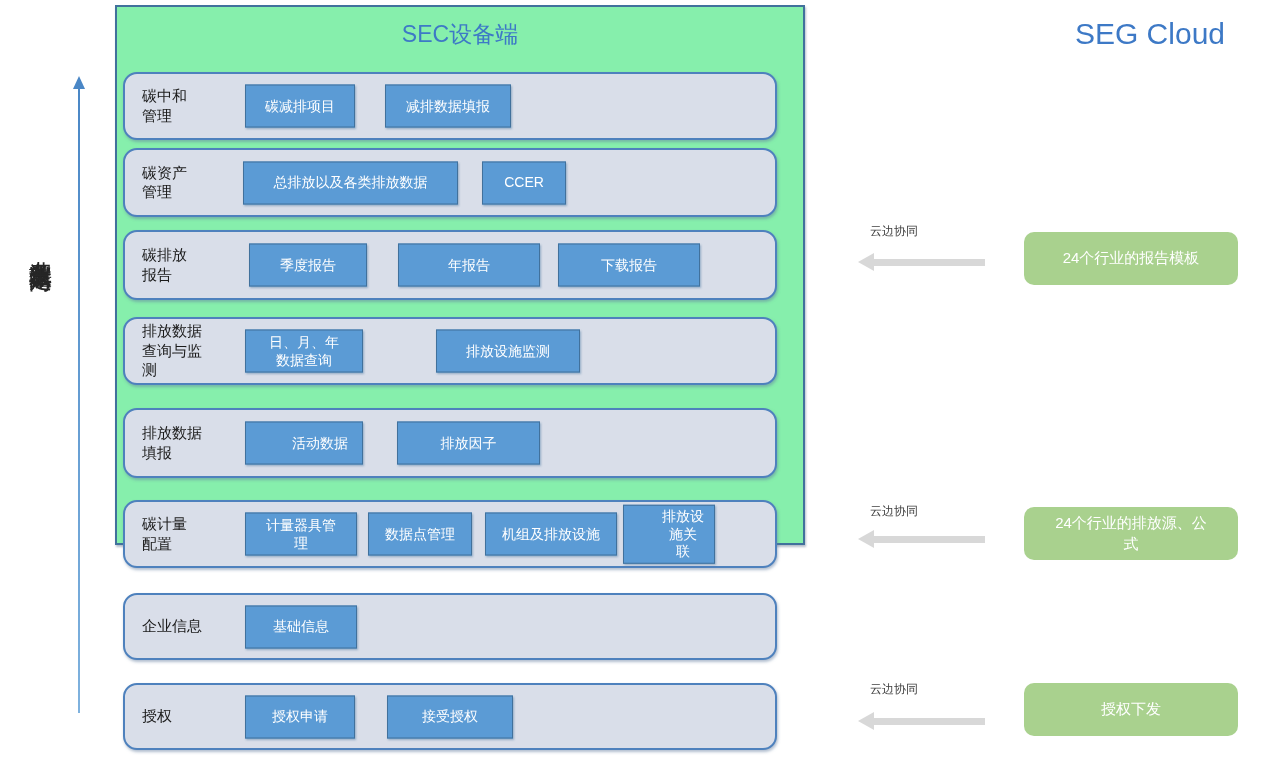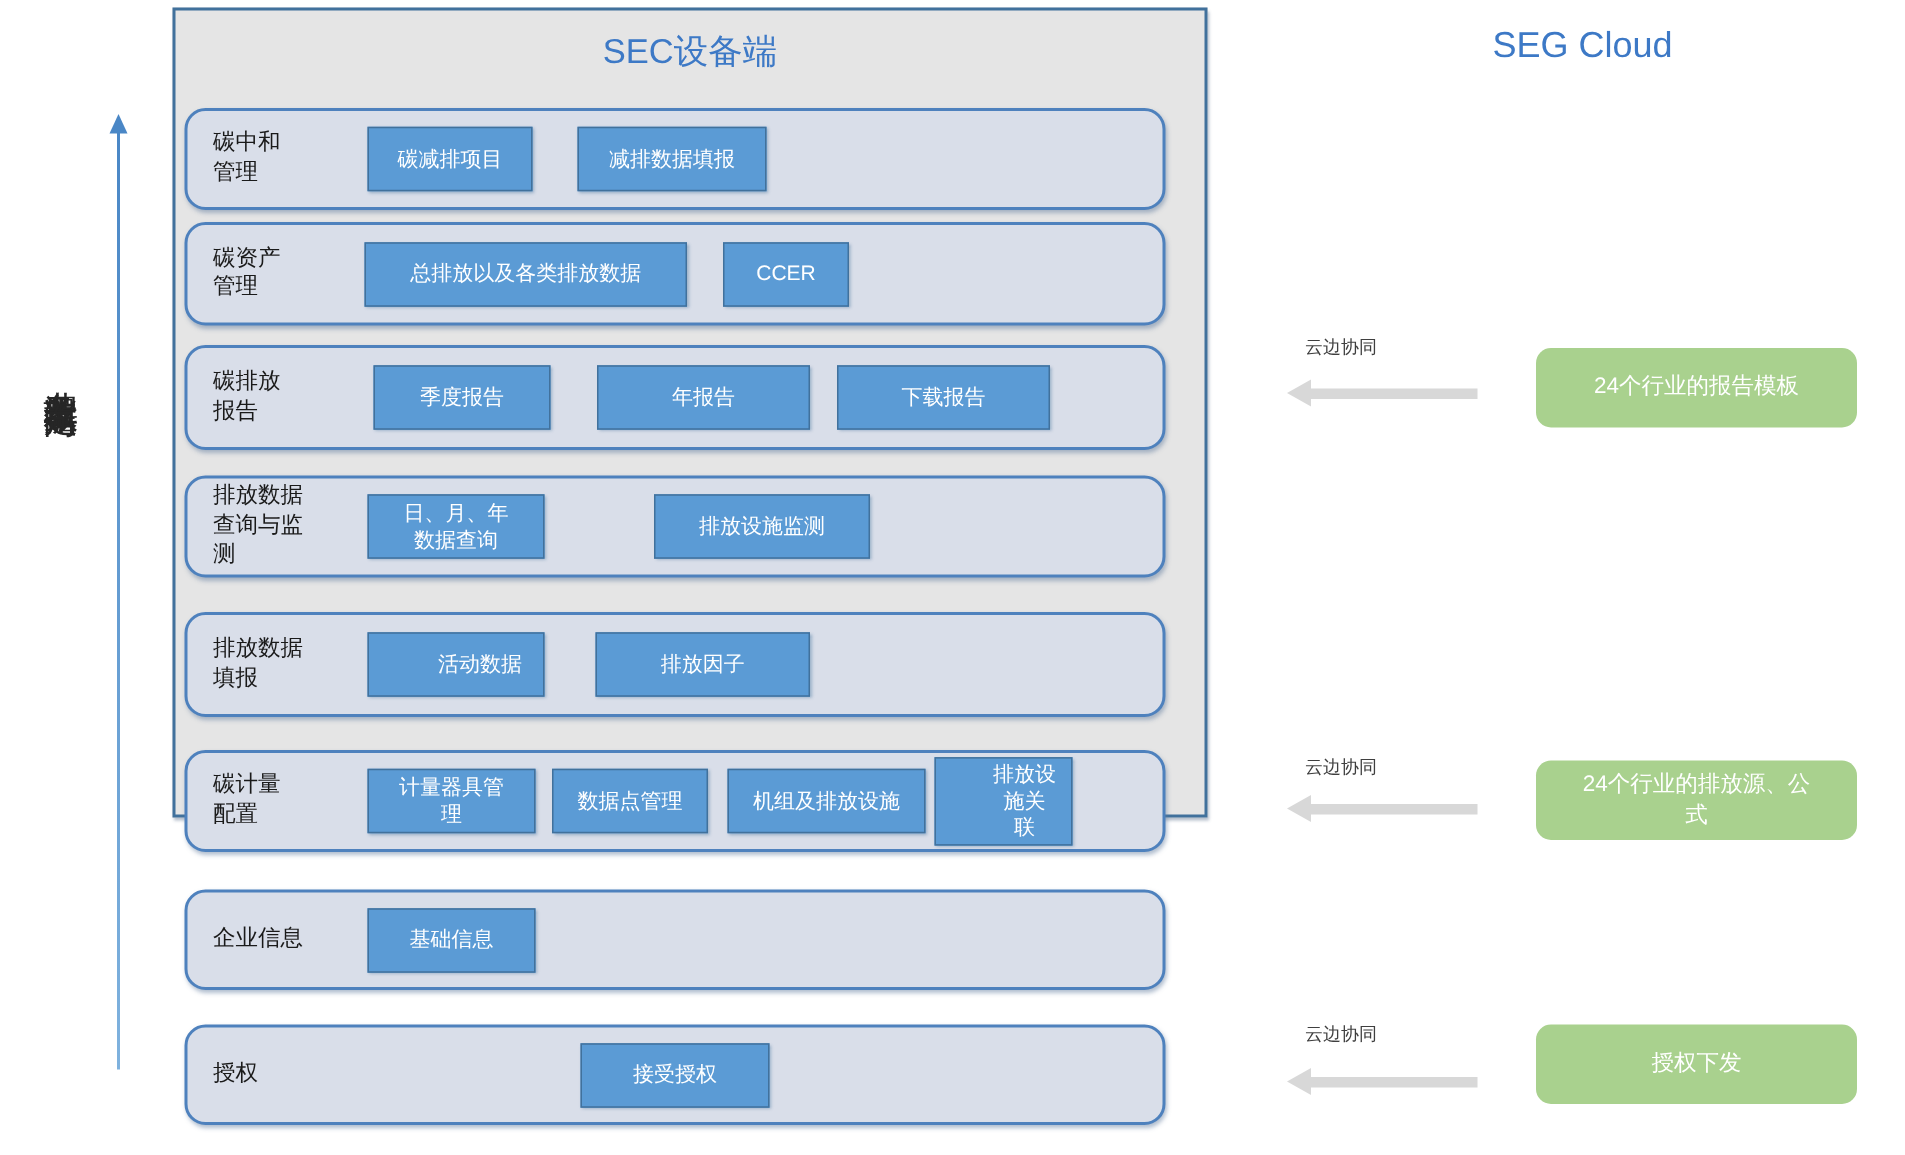--- a/index.html
+++ b/index.html
@@ -12,39 +12,39 @@
              writing-mode:vertical-rl; text-orientation:upright;
              font-size:23px; line-height:34px; color:#262626; letter-spacing:1px; }
   .flow-arrow { position:absolute; left:78px; top:88px; height:625px; width:2px;
                 background:linear-gradient(#4a87c6,#7fb2de); }
   .flow-arrow::before { content:''; position:absolute; top:-12px; left:-5px;
                 width:0; height:0; border-left:6px solid transparent;
                 border-right:6px solid transparent; border-bottom:13px solid #4a87c6; }
 
   
   .panel { position:absolute; left:115px; top:5px; width:690px; height:540px;
-           background:#e5e5e5; border:2px solid #41719C;
+           background:#86efac; border:2px solid #41719C;
            box-shadow:1px 2px 2px rgba(90,110,140,.45); }
   .panel-title { position:absolute; left:0; right:0; top:12px; text-align:center;
                  font-size:23px; color:#3D79C6; }
   .row { position:absolute; left:6px; width:654px; background:#D9DEE9;
          border:2px solid #4E81BD; border-radius:14px;
          box-shadow:1px 2px 3px rgba(100,125,160,.5); }
   .row-label { position:absolute; left:17px; top:50%; transform:translateY(-50%);
                font-size:15px; line-height:1.3; color:#1a1a1a; white-space:pre-line;font-family:Liberation Serif, serif; }
   .mod-btn { position:absolute; top:50%; transform:translateY(-50%);
              min-height:43px; display:flex; align-items:center; justify-content:center;
              background:#5B9BD5; border:1px solid #41719C;
              box-shadow:1px 1px 2px rgba(65,113,156,.45);
              color:#ffffff; font-size:14px; line-height:1.25; text-align:center;
              white-space:pre-line; padding:2px 4px; }
 
   
   .cloud-title { position:absolute; left:995px; top:17px; width:230px;
-                 text-align:left; font-size:24px; color:#3D79C6; }
+                 text-align:right; font-size:30px; color:#3D79C6; }
   .link { position:absolute; left:858px; width:382px; height:70px; }
   .link-label { position:absolute; left:12px; top:0; font-size:12px; color:#3f3f3f; }
   .link-arrow { position:absolute; left:0; width:127px; height:18px; }
   .link-arrow .bar { position:absolute; left:14px; right:0; top:6px; height:7px;
                      background:#D8D8D8; }
   .link-arrow .head { position:absolute; left:0; top:0; width:0; height:0;
                       border-top:9px solid transparent; border-bottom:9px solid transparent;
                       border-right:16px solid #D8D8D8; }
   .cloud-box { position:absolute; left:166px; width:214px; min-height:53px;
                background:#A9D18E; border-radius:10px;
@@ -105,20 +105,21 @@
           <div class="mod-btn" style="left: 360px; width: 132px;">机组及排放设施</div>
           <div class="mod-btn" style="left: 498px; width: 92px; padding-left: 32px;">排放设施关
 联</div>
         </div>
         <div class="row" style="top: 586px; height: 67px;">
           <div class="row-label">企业信息</div>
           <div class="mod-btn" style="left: 120px; width: 112px;">基础信息</div>
         </div>
         <div class="row" style="top: 676px; height: 67px;">
           <div class="row-label">授权</div>
+          <div class="mod-btn" style="left: 120px; width: 110px;">授权申请</div>
           <div class="mod-btn" style="left: 262px; width: 126px;">接受授权</div>
         </div>
       </div>
   </div>
 
   <div class="cloud-title">SEG Cloud</div>
   <div>
       <div class="link" style="top: 223px;">
         <div class="link-label">云边协同</div>
         <div class="link-arrow" style="top: 30px;">

